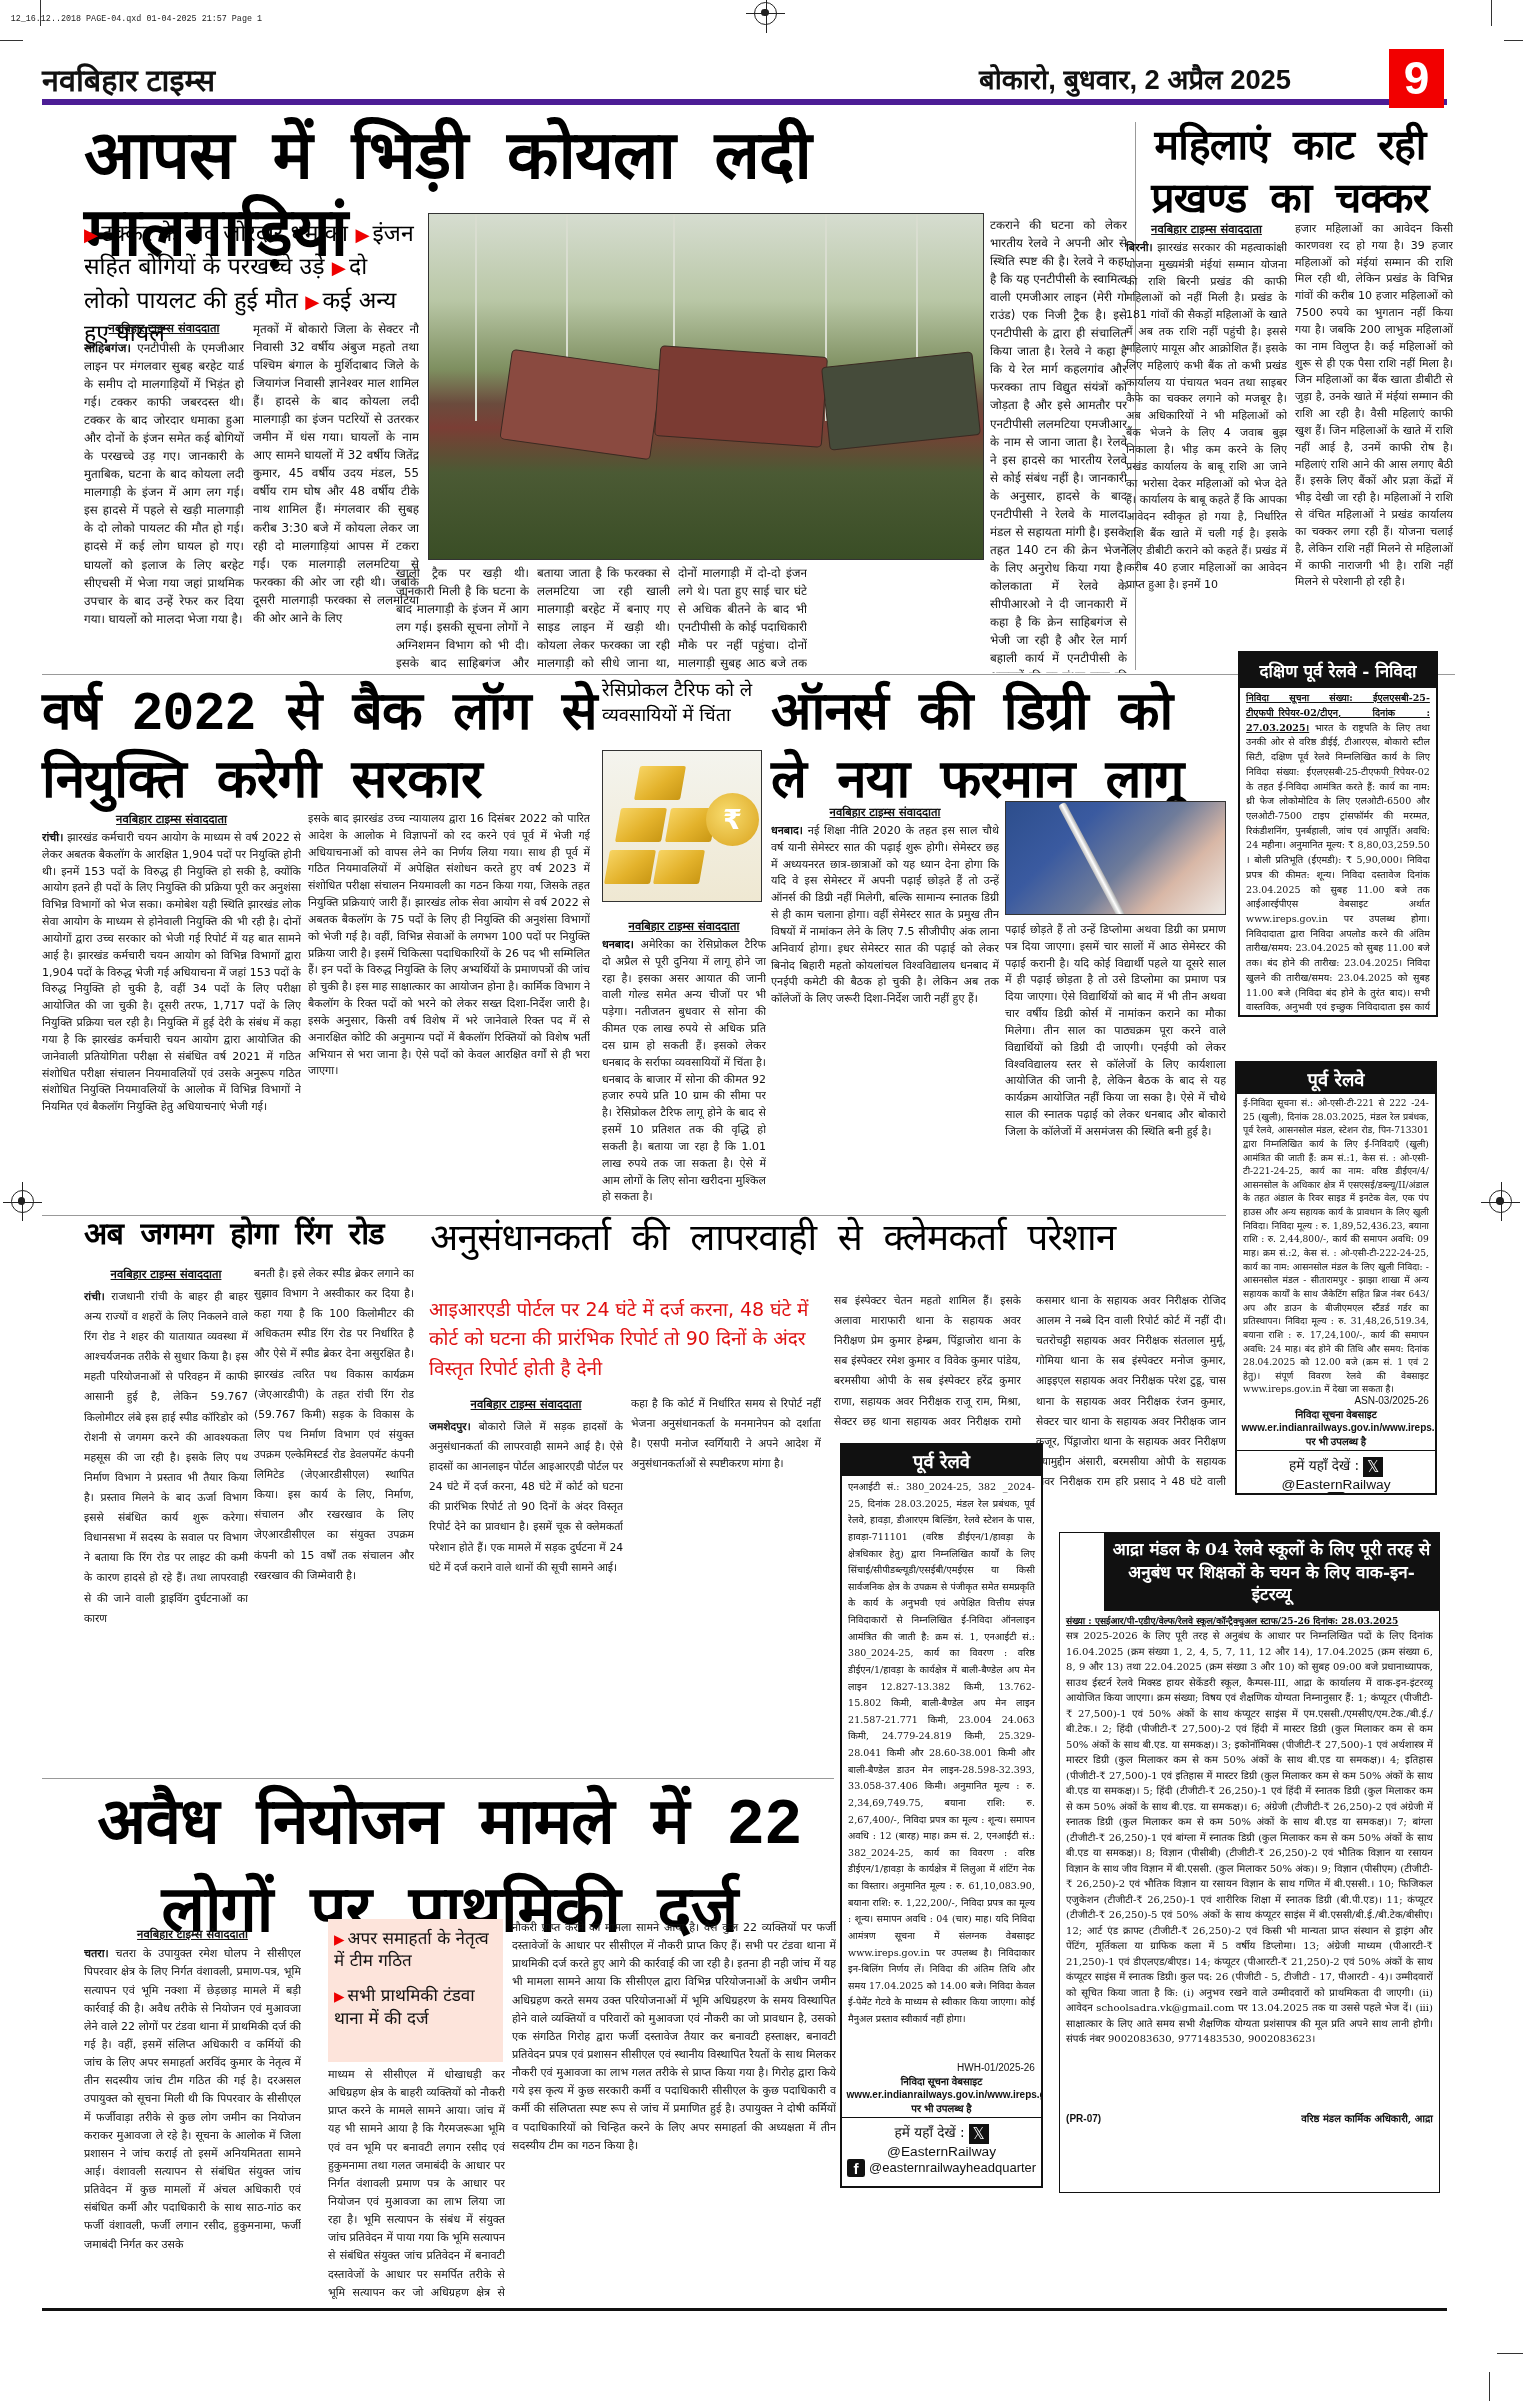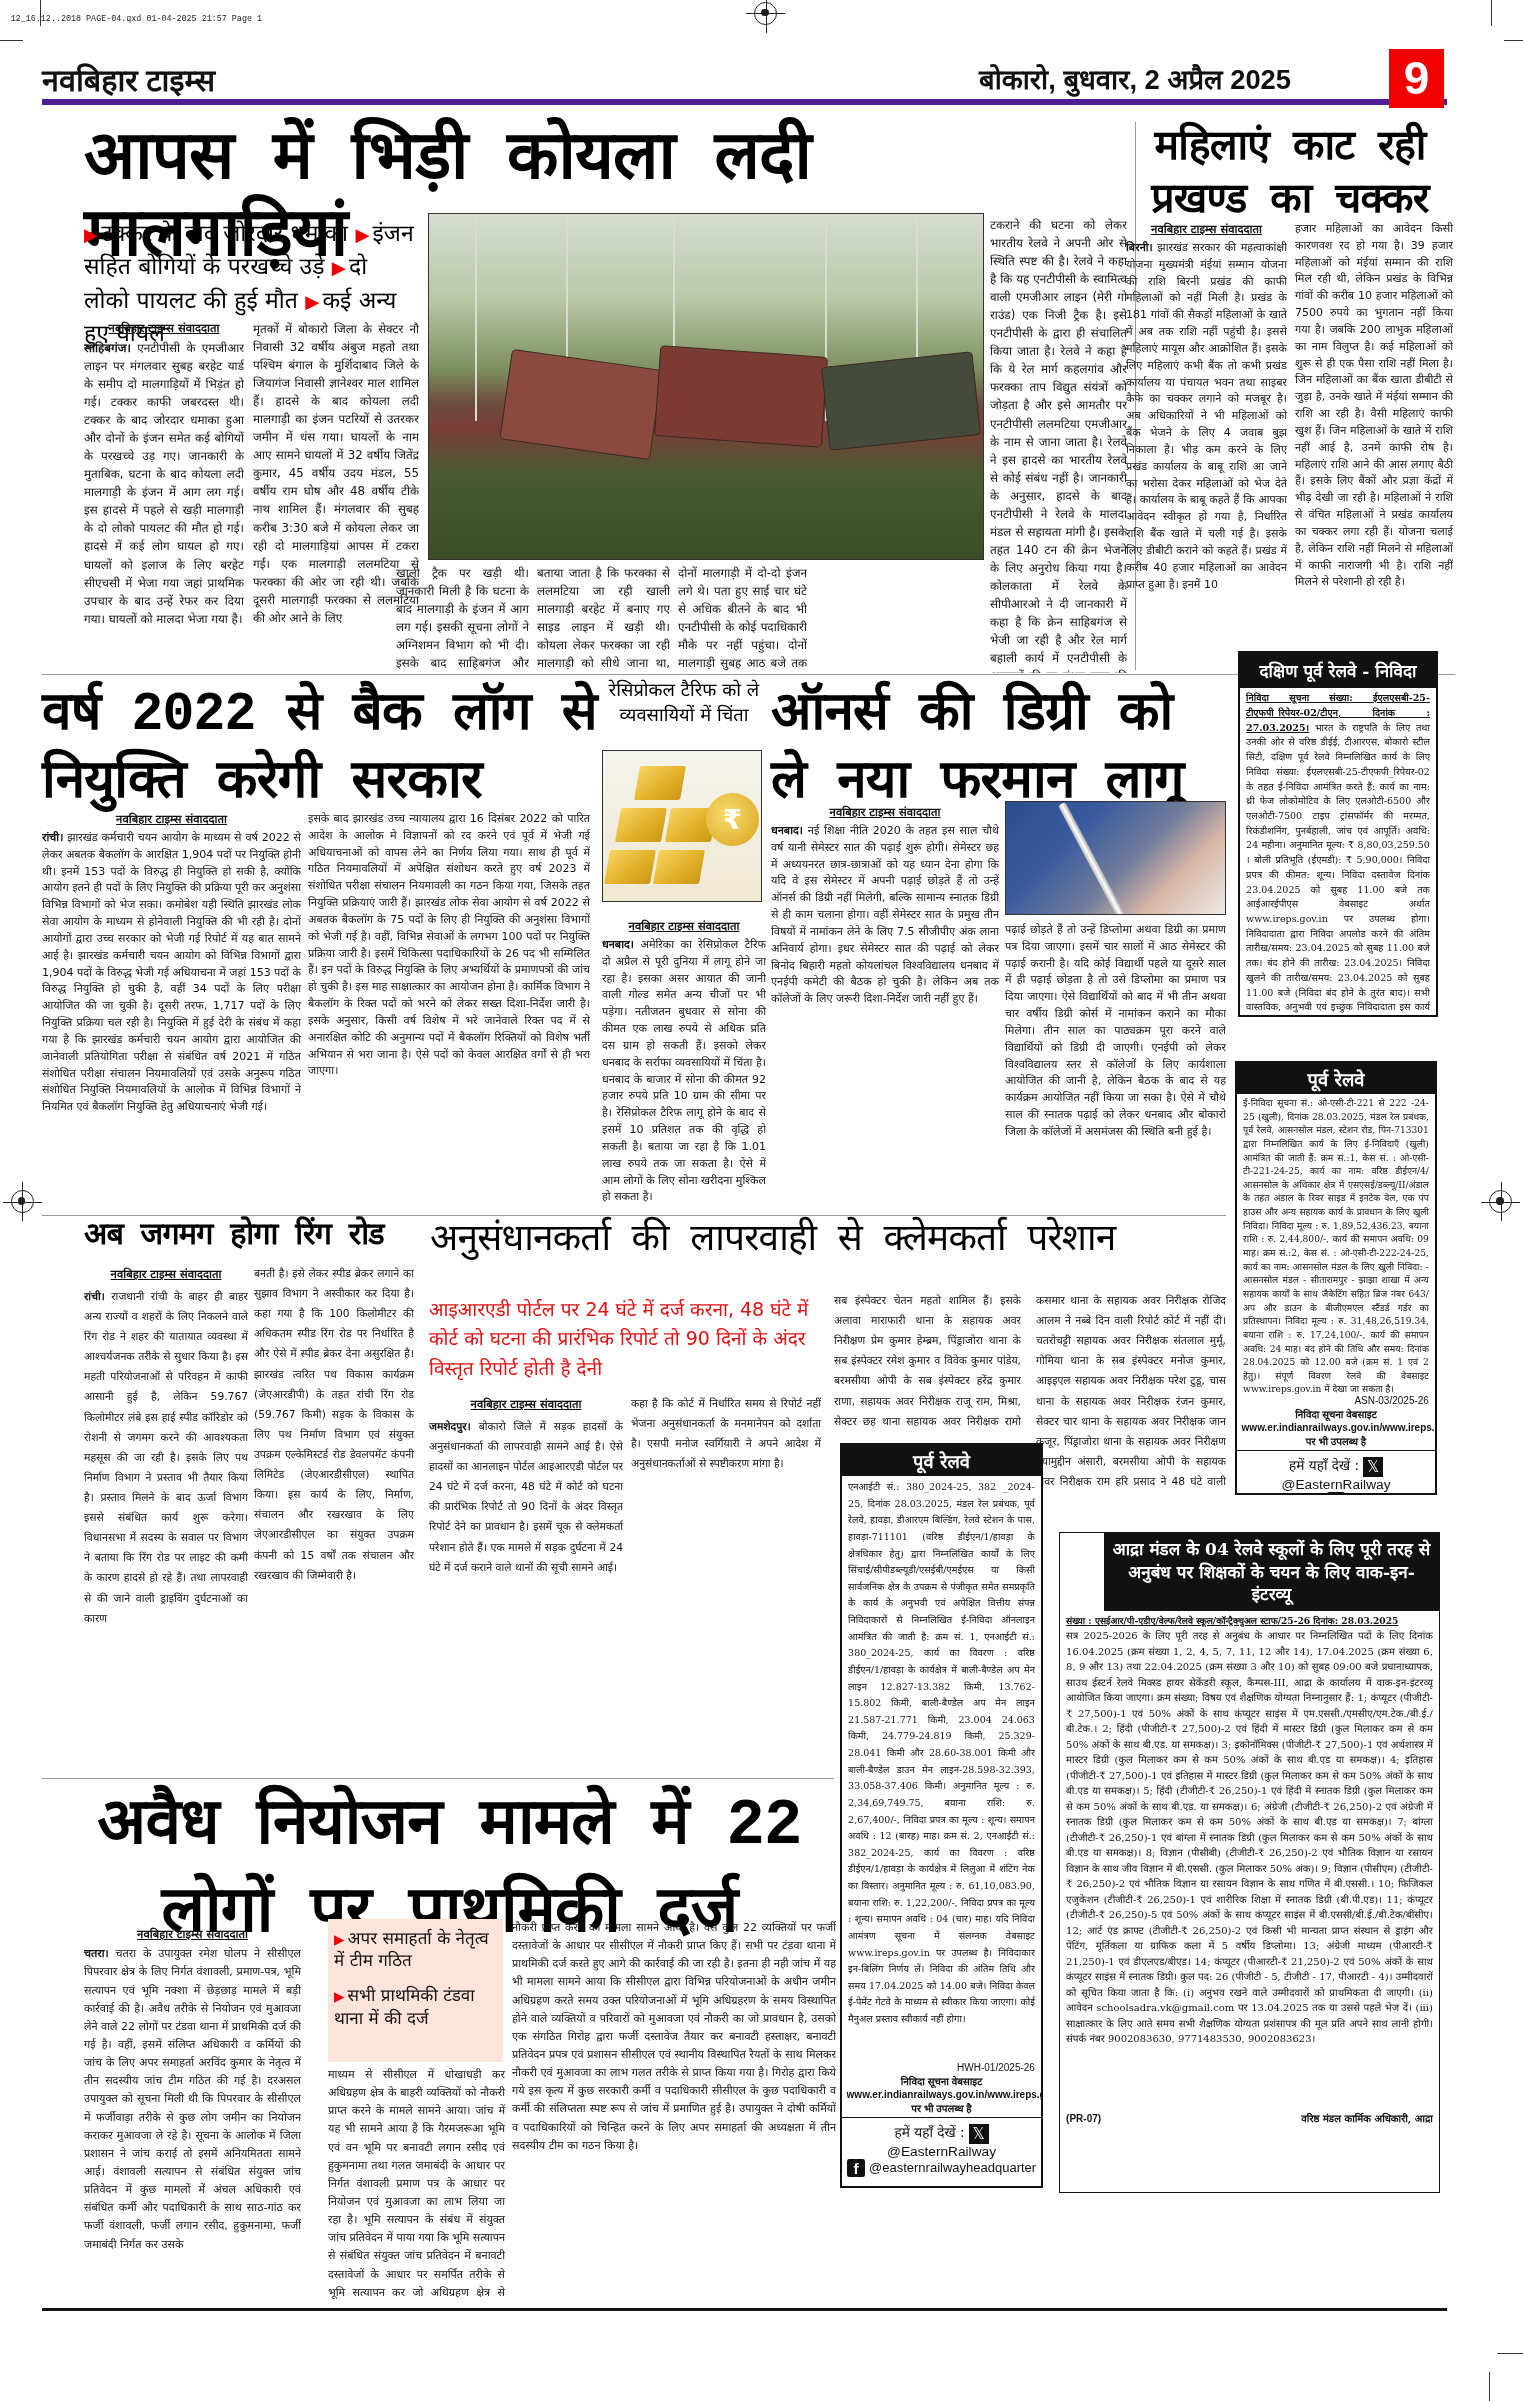--- a/index.html
+++ b/index.html
@@ -133,21 +133,21 @@
 <article>
   <h2 class="headline" style="left:42px;top:682px;width:556px;font-size:53px;line-height:1.28;">वर्ष 2022 से बैक लॉग से नियुक्ति करेगी सरकार</h2>
   <div class="col" style="left:42px;top:811px;width:259px;height:396px;font-size:11px;">
     <span class="byline">नवबिहार टाइम्स संवाददाता</span>
     <b>रांची।</b> <span>झारखंड कर्मचारी चयन आयोग के माध्यम से वर्ष 2022 से लेकर अबतक बैकलॉग के आरक्षित 1,904 पदों पर नियुक्ति होनी थी। इनमें 153 पदों के विरुद्ध ही नियुक्ति हो सकी है, क्योंकि आयोग इतने ही पदों के लिए नियुक्ति की प्रक्रिया पूरी कर अनुशंसा विभिन्न विभागों को भेज सका। कमोबेश यही स्थिति झारखंड लोक सेवा आयोग के माध्यम से होनेवाली नियुक्ति की भी रही है। दोनों आयोगों द्वारा उच्च सरकार को भेजी गई रिपोर्ट में यह बात सामने आई है। झारखंड कर्मचारी चयन आयोग को विभिन्न विभागों द्वारा 1,904 पदों के विरुद्ध भेजी गई अधियाचना में जहां 153 पदों के विरुद्ध नियुक्ति हो चुकी है, वहीं 34 पदों के लिए परीक्षा आयोजित की जा चुकी है। दूसरी तरफ, 1,717 पदों के लिए नियुक्ति प्रक्रिया चल रही है। नियुक्ति में हुई देरी के संबंध में कहा गया है कि झारखंड कर्मचारी चयन आयोग द्वारा आयोजित की जानेवाली प्रतियोगिता परीक्षा से संबंधित वर्ष 2021 में गठित संशोधित परीक्षा संचालन नियमावलियों एवं उसके अनुरूप गठित संशोधित नियुक्ति नियमावलियों के आलोक में विभिन्न विभागों ने नियमित एवं बैकलॉग नियुक्ति हेतु अधियाचनाएं भेजी गई।</span>
   </div>
   <div class="col" style="left:308px;top:811px;width:282px;height:396px;font-size:11px;"><span>इसके बाद झारखंड उच्च न्यायालय द्वारा 16 दिसंबर 2022 को पारित आदेश के आलोक मे विज्ञापनों को रद करने एवं पूर्व में भेजी गई अधियाचनाओं को वापस लेने का निर्णय लिया गया। साथ ही पूर्व में गठित नियमावलियों में अपेक्षित संशोधन करते हुए वर्ष 2023 में संशोधित परीक्षा संचालन नियमावली का गठन किया गया, जिसके तहत नियुक्ति प्रक्रियाएं जारी हैं। झारखंड लोक सेवा आयोग से वर्ष 2022 से अबतक बैकलॉग के 75 पदों के लिए ही नियुक्ति की अनुशंसा विभागों को भेजी गई है। वहीं, विभिन्न सेवाओं के लगभग 100 पदों पर नियुक्ति प्रक्रिया जारी है। इसमें चिकित्सा पदाधिकारियों के 26 पद भी सम्मिलित हैं। इन पदों के विरुद्ध नियुक्ति के लिए अभ्यर्थियों के प्रमाणपत्रों की जांच हो चुकी है। इस माह साक्षात्कार का आयोजन होना है। कार्मिक विभाग ने बैकलॉग के रिक्त पदों को भरने को लेकर सख्त दिशा-निर्देश जारी है। इसके अनुसार, किसी वर्ष विशेष में भरे जानेवाले रिक्त पद में से अनारक्षित कोटि की अनुमान्य पदों में बैकलॉग रिक्तियों को विशेष भर्ती अभियान से भरा जाना है। ऐसे पदों को केवल आरक्षित वर्गों से ही भरा जाएगा।</span></div>
 </article>
 
 <article>
-  <div class="subhead" style="left:602px;top:678px;width:164px;font-size:18.3px;text-align:center;line-height:1.35;">रेसिप्रोकल टैरिफ को ले व्यवसायियों में चिंता</div>
+  <div class="subhead" style="left:602px;top:678px;width:164px;font-size:18.3px;line-height:1.35;">रेसिप्रोकल टैरिफ को ले व्यवसायियों में चिंता</div>
   <div class="photo photo-gold" style="left:602px;top:750px;width:160px;height:152px;">
     <div class="gold-bar" style="left:34px;top:15.2px;"></div>
     <div class="gold-bar" style="left:15.2px;top:57px;"></div>
       <div class="gold-bar" style="left:65px;top:57px;"></div>
     <div class="gold-bar" style="left:3.8px;top:99px;"></div>
       <div class="gold-bar" style="left:53px;top:99px;"></div>
     <div class="gold-coin" style="left:103px;top:42px;">₹</div>
   </div>
   <div class="col" style="left:602px;top:918px;width:164px;height:289px;font-size:11px;">
     <span class="byline">नवबिहार टाइम्स संवाददाता</span>

